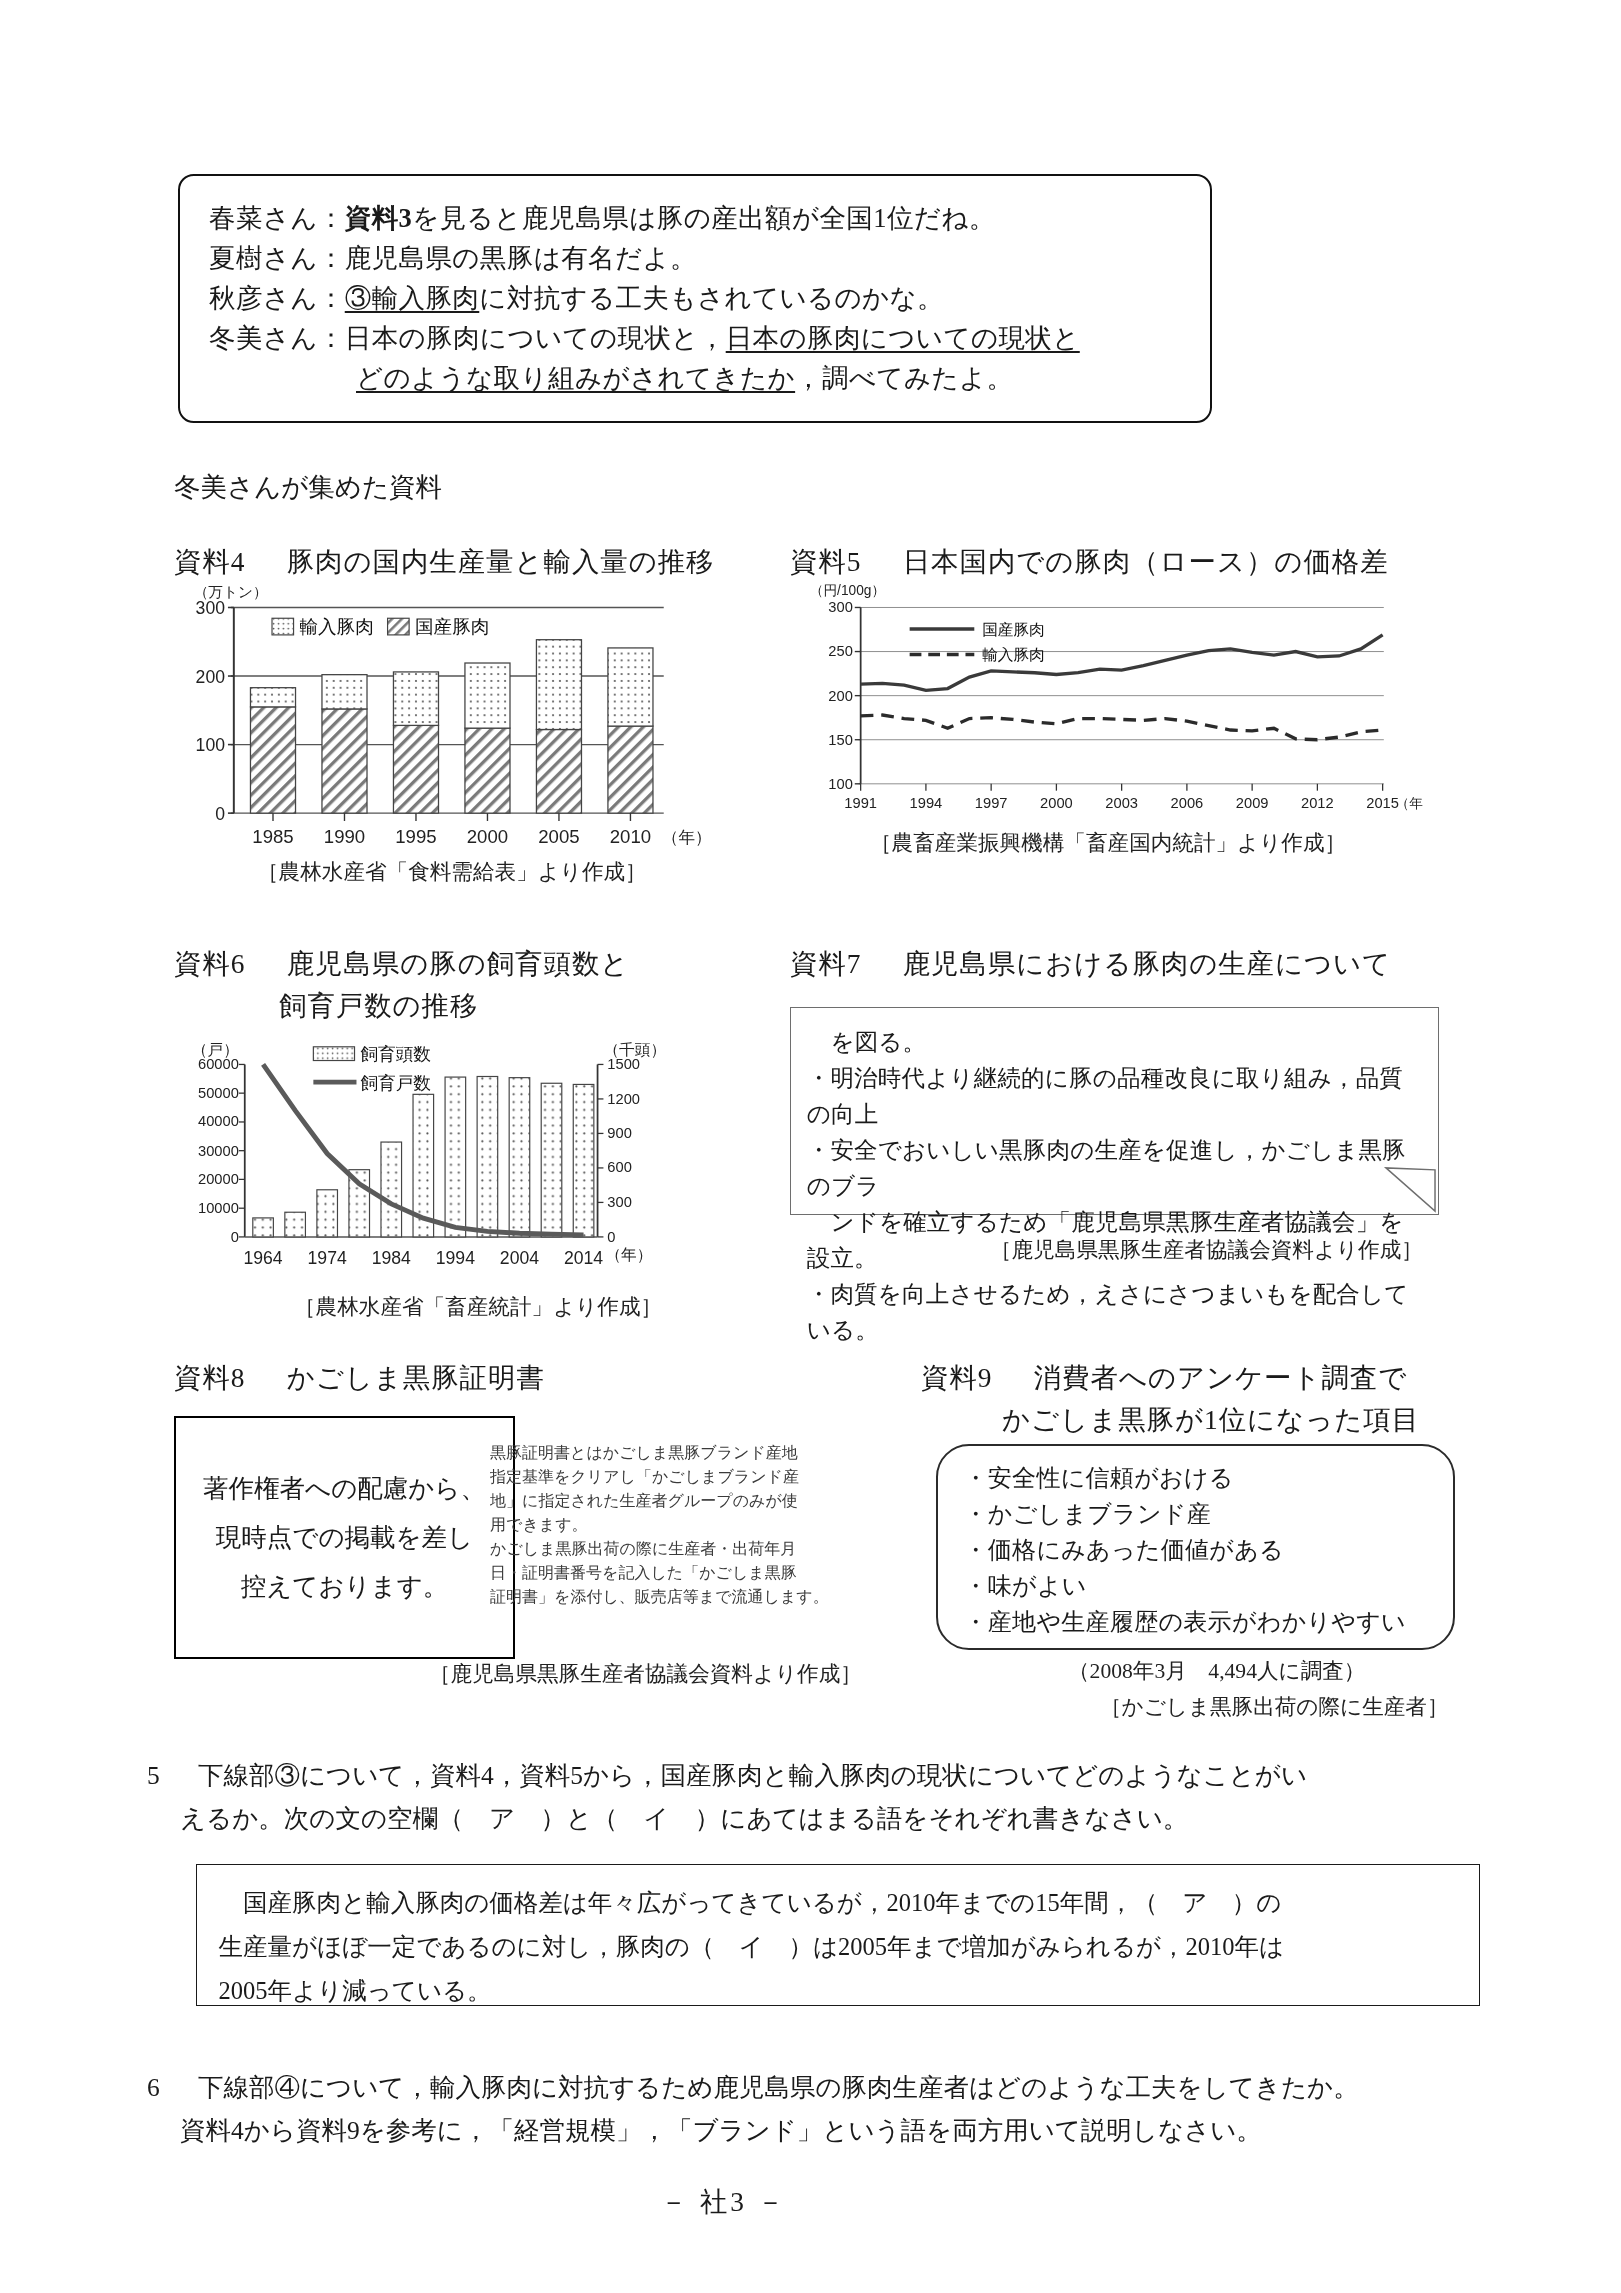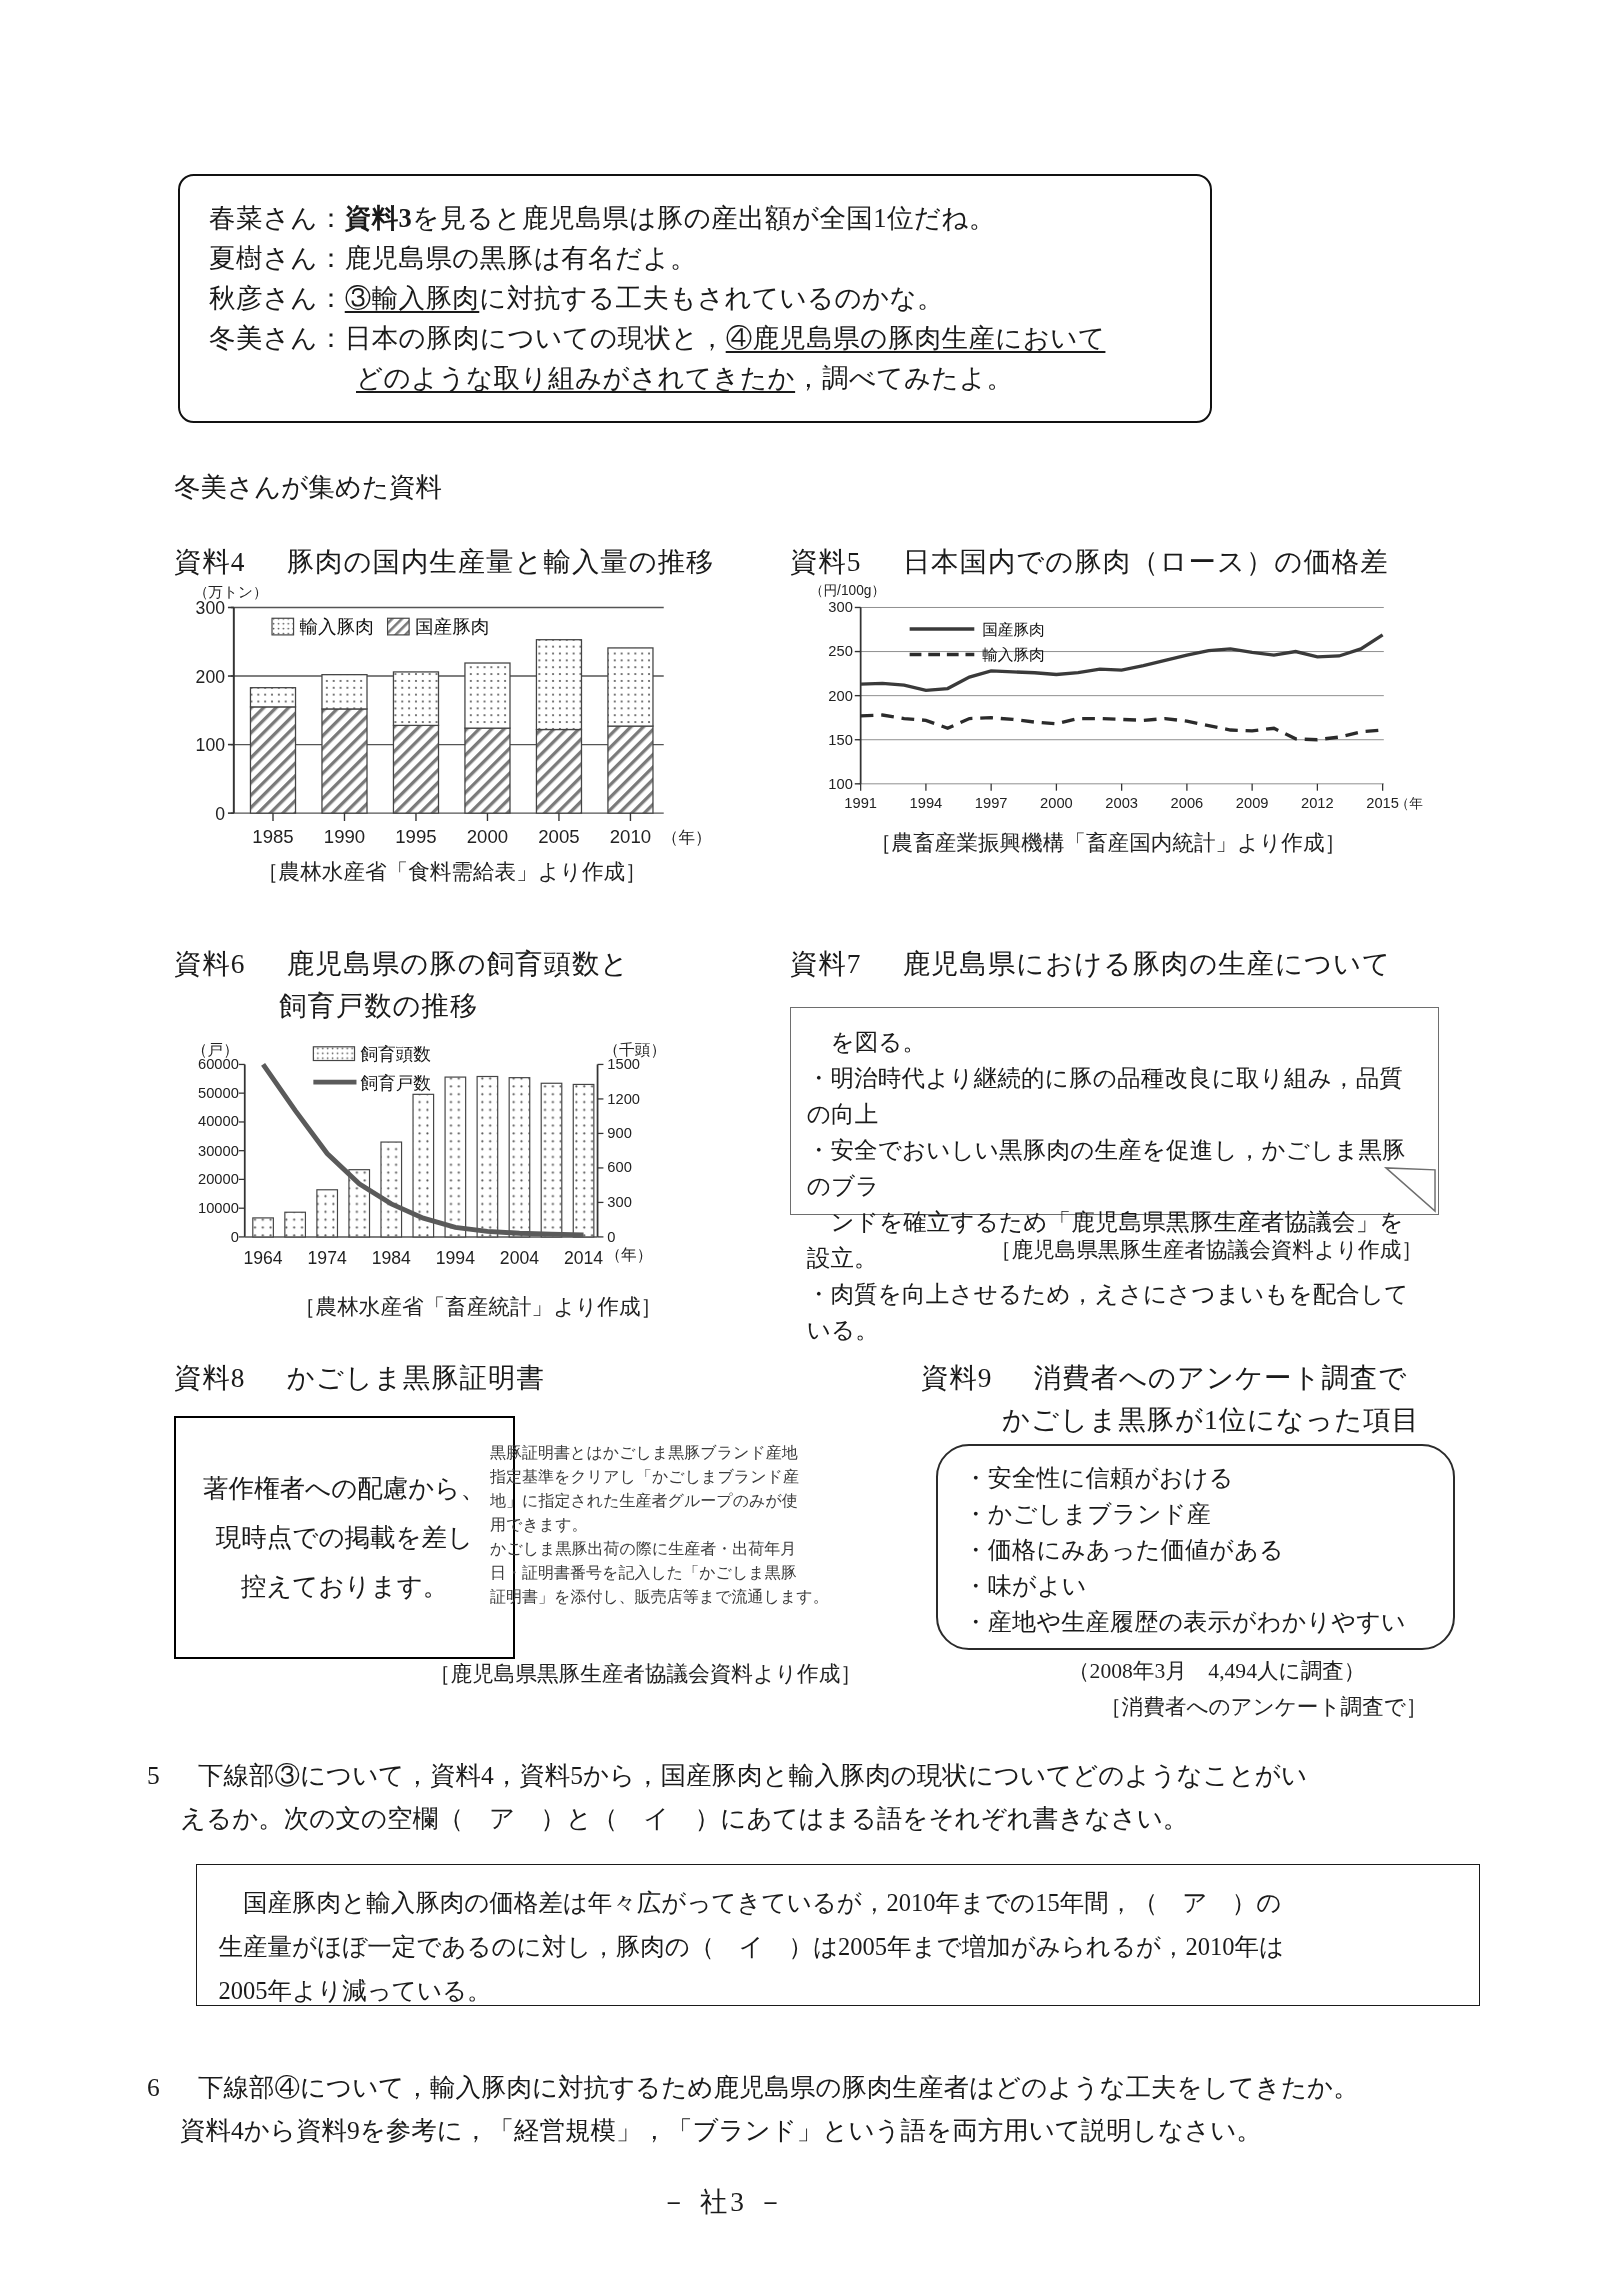--- a/index.html
+++ b/index.html
@@ -110,21 +110,21 @@
     <div class="dlg-line">
       <span class="spk">春菜さん：</span><span class="bold">資料3</span><span>を見ると鹿児島県は豚の産出額が全国1位だね。</span>
     </div>
     <div class="dlg-line">
       <span class="spk">夏樹さん：</span><span>鹿児島県の黒豚は有名だよ。</span>
     </div>
     <div class="dlg-line">
       <span class="spk">秋彦さん：</span><span class="ul">③輸入豚肉</span><span>に対抗する工夫もされているのかな。</span>
     </div>
     <div class="dlg-line">
-      <span class="spk">冬美さん：</span><span>日本の豚肉についての現状と，</span><span class="ul">④鹿児島県の豚肉生産において</span>
+      <span class="spk">冬美さん：</span><span>日本の豚肉についての現状と，</span><span class="ul">日本の豚肉についての現状と</span>
     </div>
     <div class="dlg-line indent-cont">
       <span class="ul">どのような取り組みがされてきたか</span><span>，調べてみたよ。</span>
     </div>
   </div>
 
   <div id="collected-label">冬美さんが集めた資料</div>
 
   <div class="res-title" style="left:174px;top:544px;">
     <span>資料4</span>
@@ -440,21 +440,21 @@
 
   <div id="res9-box">
     <div class="l">・安全性に信頼がおける</div>
     <div class="l">・かごしまブランド産</div>
     <div class="l">・価格にみあった価値がある</div>
     <div class="l">・味がよい</div>
     <div class="l">・産地や生産履歴の表示がわかりやすい</div>
   </div>
 
   <div class="src" style="left:1068px;top:1656px;">（2008年3月　4,494人に調査）</div>
-  <div class="src" style="left:1100px;top:1692px;">［消費者へのアンケート調査で］</div>
+  <div class="src" style="left:1100px;top:1692px;">［かごしま黒豚出荷の際に生産者］</div>
 
   <div class="q" style="left:147px;top:1754px;width:1353px;">
     <span class="num">5</span>
     <span class="body nowrap" style="margin-left:51px;">下線部③について，資料4，資料5から，国産豚肉と輸入豚肉の現状についてどのようなことがい</span>
     <span class="body nowrap" style="margin-left:33px;">えるか。次の文の空欄（　ア　）と（　イ　）にあてはまる語をそれぞれ書きなさい。</span>
   </div>
 
   <div id="q5-box">
     <div class="l">　国産豚肉と輸入豚肉の価格差は年々広がってきているが，2010年までの15年間，（　ア　）の</div>
     <div class="l">生産量がほぼ一定であるのに対し，豚肉の（　イ　）は2005年まで増加がみられるが，2010年は</div>

